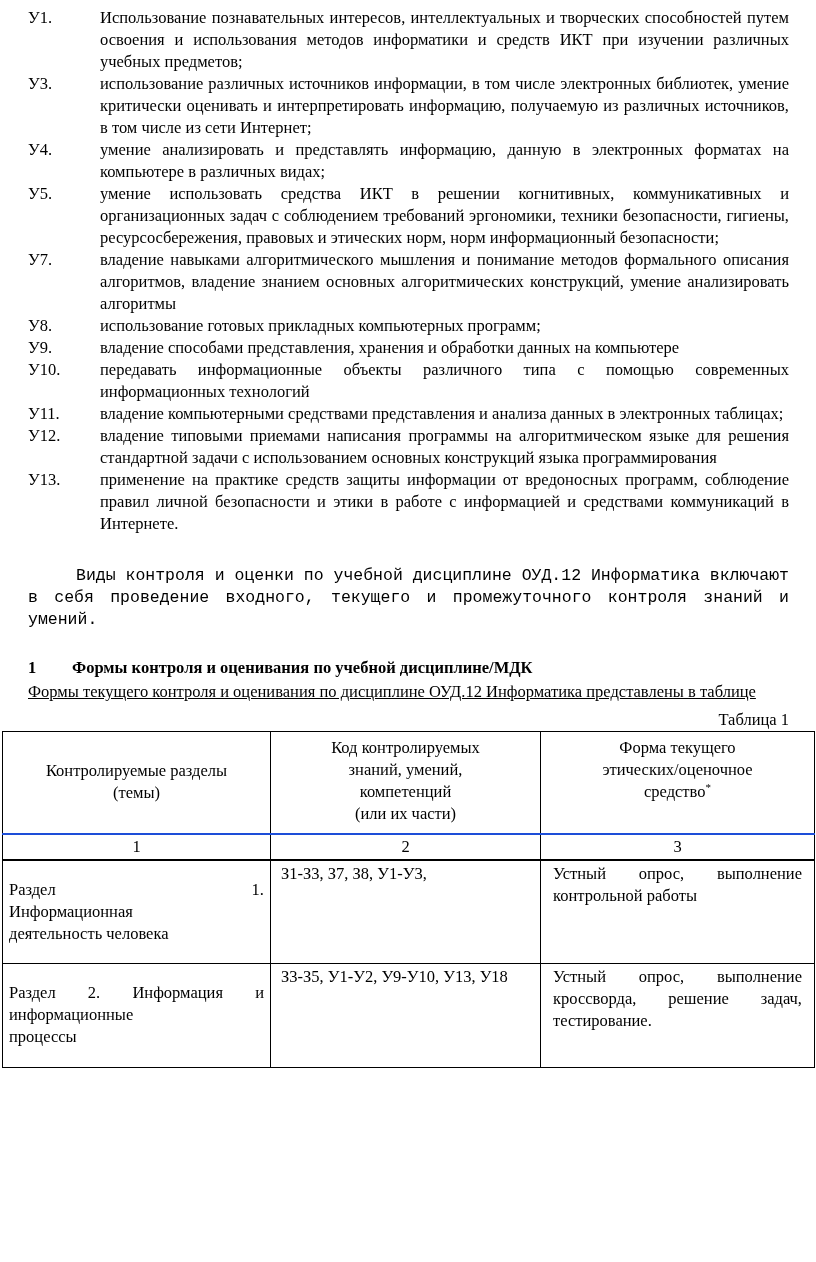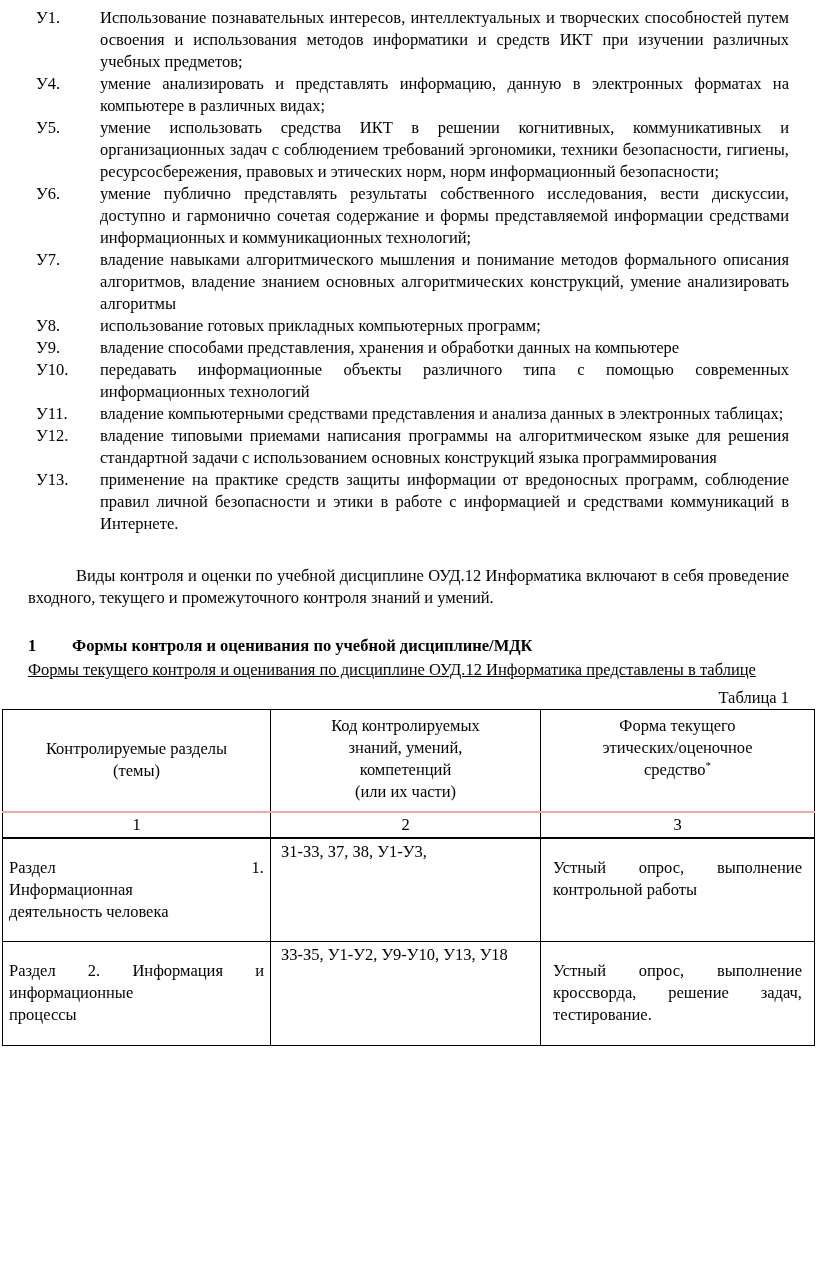--- a/index.html
+++ b/index.html
@@ -10,60 +10,60 @@
     background:#fff;
     color:#000;
     font-family:"Liberation Serif","DejaVu Serif",serif;
     font-size:16.5px;
     line-height:22px;
     padding:7px 27px 0 28px;
     overflow:hidden;
   }
   
   .li { position:relative; padding-left:72px; text-align:justify; }
-  .li-num { position:absolute; left:8px; top:0; white-space:nowrap; }
+  .li-num { position:absolute; left:0; top:0; white-space:nowrap; }
   
   .para { text-align:justify; }
-  .para-kinds { margin-top:30px; text-indent:48px; }
+  .para-kinds { margin-top:30px; text-indent:48px;font-family:Liberation Mono, monospace; }
   .heading { margin-top:26px; font-weight:bold; display:flex; }
   .h-num { width:44px; flex:none; }
   .para-forms { margin-top:2px;text-decoration:underline; }
   .table-caption { text-align:right; margin-top:6px; }
   
   table.ctl {
     border-collapse:collapse;
     table-layout:fixed;
     width:812px;
     margin-left:-26px;
   }
   table.ctl th, table.ctl td {
     border:1px solid #000;
     vertical-align:top;
     font-weight:normal;
   }
-  tr.hdr th { text-align:center; padding:5px 4px; border-bottom:2px solid #fca5a5; height:102px; }
+  tr.hdr th { text-align:center; padding:5px 4px; border-bottom:2px solid #1d4ed8; height:102px; }
   tr.hdr th.c1 { vertical-align:middle;margin-left:24px; }
   tr.numrow td { text-align:center; padding:1px 4px; border-bottom:2px solid #000; }
   td.c1 { font-weight:bold; padding:18px 6px; }
   td.c2 { padding:2px 6px 2px 10px;margin-top:20px; }
-  td.c3 { padding:18px 12px; text-align:justify; }
+  td.c3 { padding:2px 12px; text-align:justify; }
   .jlast { text-align:justify; text-align-last:justify; }
   tr.row-last td { height:104px; }
   sup { font-size:11px; line-height:0; vertical-align:super; }
 </style>
 </head>
 <body>
 
 <div class="page">
 
   <div class="u-list">
     <div class="li"><span class="li-num">У1.</span><span class="li-text">Использование познавательных интересов, интеллектуальных и творческих способностей путем освоения и использования методов информатики и средств ИКТ при изучении различных учебных предметов;</span></div>
+    <div class="li"><span class="li-num">У3.</span><span class="li-text">использование различных источников информации, в том числе электронных библиотек, умение критически оценивать и интерпретировать информацию, получаемую из различных источников, в том числе из сети Интернет;</span></div>
     <div class="li"><span class="li-num">У4.</span><span class="li-text">умение анализировать и представлять информацию, данную в электронных форматах на компьютере в различных видах;</span></div>
     <div class="li"><span class="li-num">У5.</span><span class="li-text">умение использовать средства ИКТ в решении когнитивных, коммуникативных и организационных задач с соблюдением требований эргономики, техники безопасности, гигиены, ресурсосбережения, правовых и этических норм, норм информационный безопасности;</span></div>
-    <div class="li"><span class="li-num">У6.</span><span class="li-text">умение публично представлять результаты собственного исследования, вести дискуссии, доступно и гармонично сочетая содержание и формы представляемой информации средствами информационных и коммуникационных технологий;</span></div>
     <div class="li"><span class="li-num">У7.</span><span class="li-text">владение навыками алгоритмического мышления и понимание методов формального описания алгоритмов, владение знанием основных алгоритмических конструкций, умение анализировать алгоритмы</span></div>
     <div class="li"><span class="li-num">У8.</span><span class="li-text">использование готовых прикладных компьютерных программ;</span></div>
     <div class="li"><span class="li-num">У9.</span><span class="li-text">владение способами представления, хранения и обработки данных на компьютере</span></div>
     <div class="li"><span class="li-num">У10.</span><span class="li-text">передавать информационные объекты различного типа с помощью современных информационных технологий</span></div>
     <div class="li"><span class="li-num">У11.</span><span class="li-text">владение компьютерными средствами представления и анализа данных в электронных таблицах;</span></div>
     <div class="li"><span class="li-num">У12.</span><span class="li-text">владение типовыми приемами написания программы на алгоритмическом языке для решения стандартной задачи с использованием основных конструкций языка программирования</span></div>
     <div class="li"><span class="li-num">У13.</span><span class="li-text">применение на практике средств защиты информации от вредоносных программ, соблюдение правил личной безопасности и этики в работе с информацией и средствами коммуникаций в Интернете.</span></div>
   </div>
 
   <p class="para para-kinds">Виды контроля и оценки по учебной дисциплине ОУД.12 Информатика включают в себя проведение входного, текущего и промежуточного контроля знаний и умений.</p>

